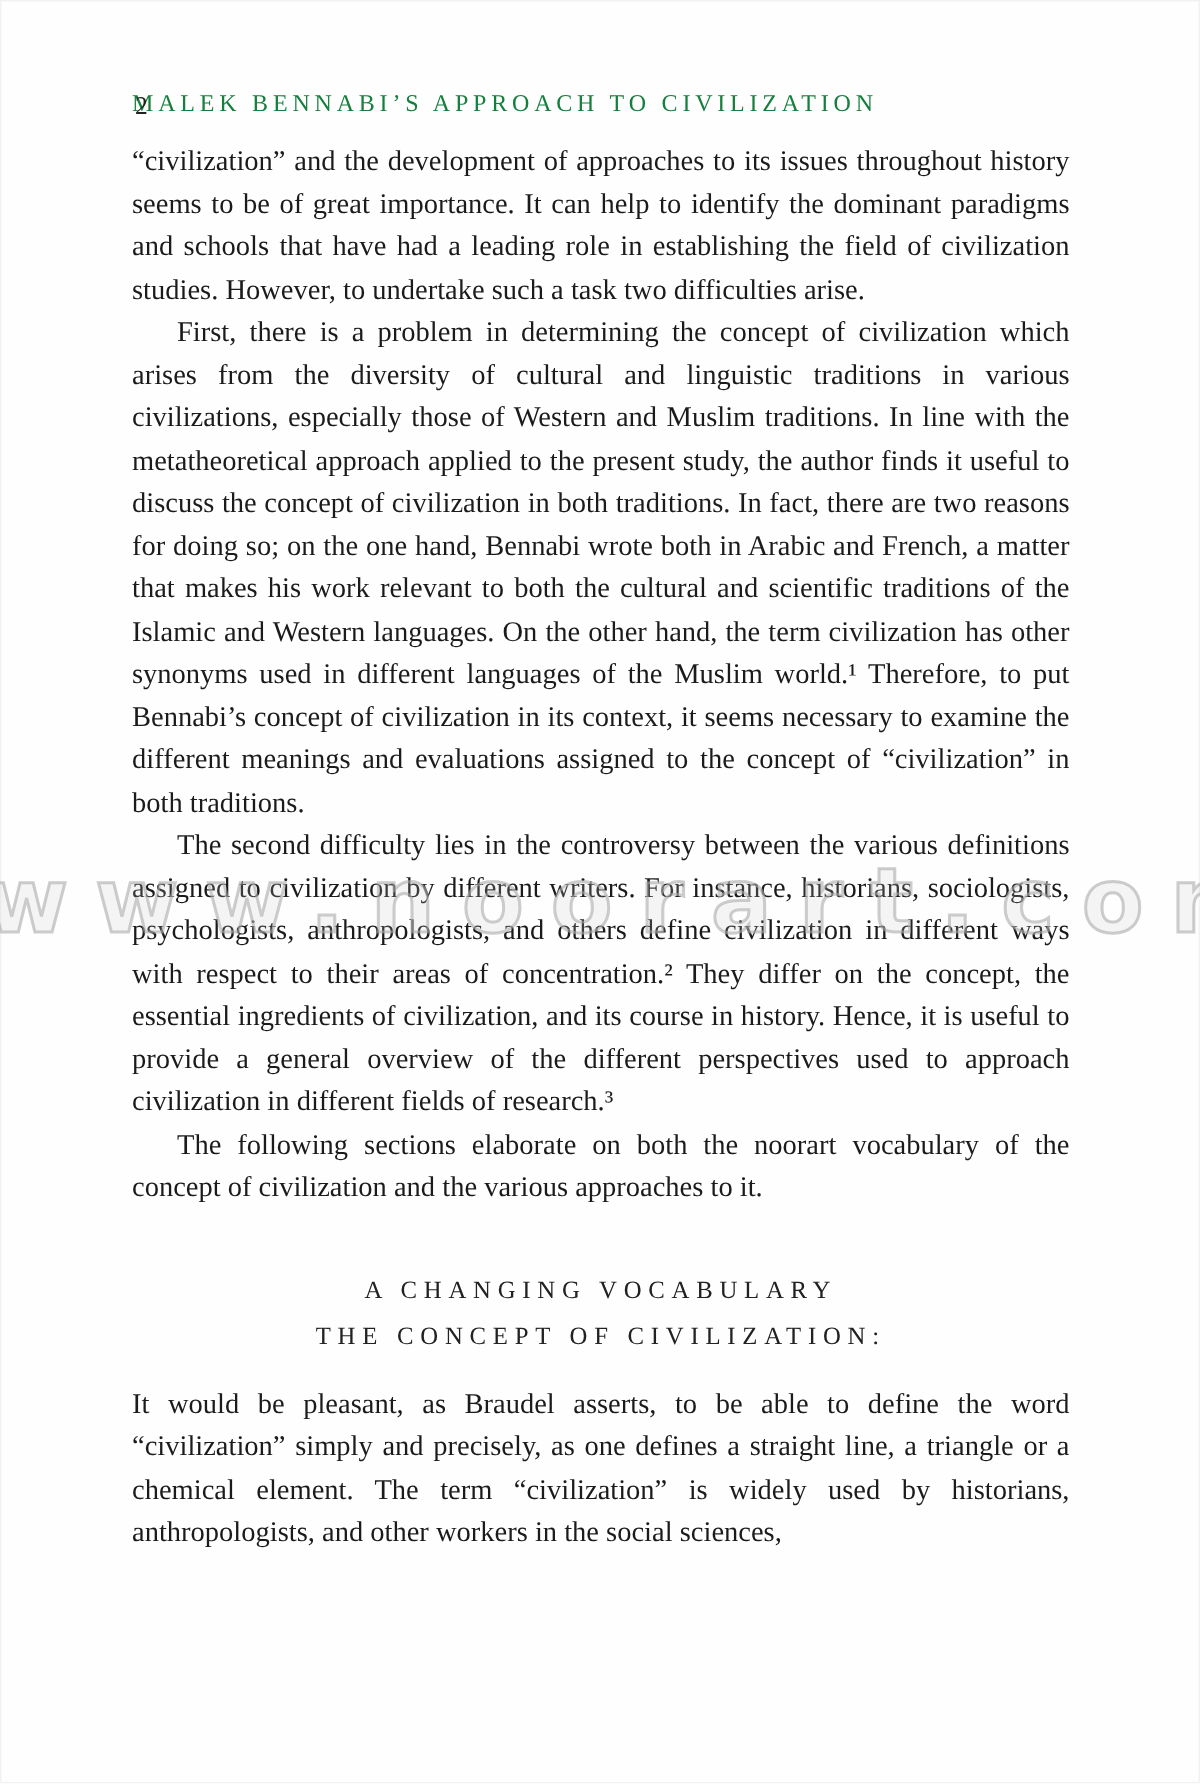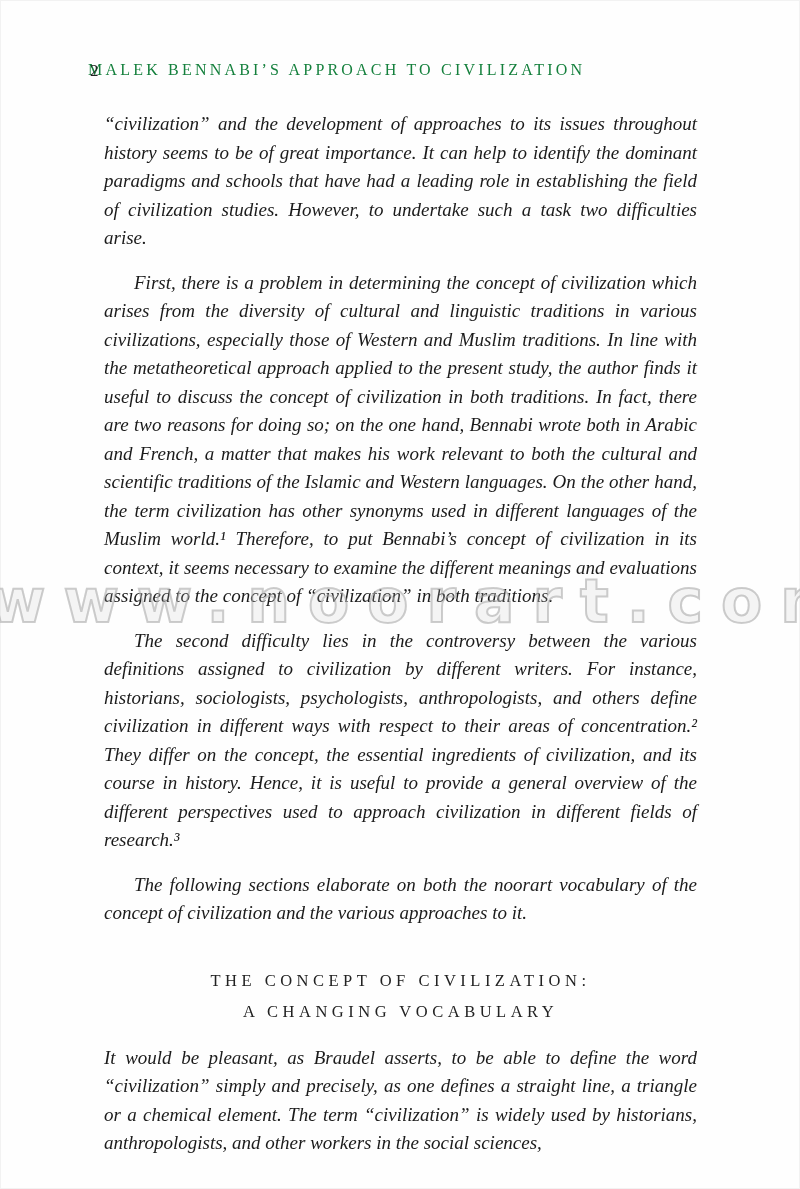--- a/index.html
+++ b/index.html
@@ -37,26 +37,25 @@
     white-space: nowrap;
   }
 
   .text-block {
     position: absolute;
     top: 94px;
     left: 88px;
     width: 625px;
   }
   .para {
-    margin: 16px;
+    margin: 0;
     font-size: 19px;
     line-height: 28.5px;
     text-align: justify;
     color: #1b1b1b;
-    font-style: italic;
   }
   .para.indent { text-indent: 30px; }
 
   .section-heading {
     margin: 37px 0 17px 0;
     font-weight: 400;
     font-size: 16.5px;
     letter-spacing: 4.5px;
     line-height: 31px;
     text-align: center;
@@ -90,22 +89,22 @@
     <span class="running-title">MALEK BENNABI’S APPROACH TO CIVILIZATION</span>
   </header>
 
   <main class="text-block">
     <p class="para">“civilization” and the development of approaches to its issues throughout history seems to be of great importance. It can help to identify the dominant paradigms and schools that have had a leading role in establishing the field of civilization studies. However, to undertake such a task two difficulties arise.</p>
     <p class="para indent">First, there is a problem in determining the concept of civilization which arises from the diversity of cultural and linguistic traditions in various civilizations, especially those of Western and Muslim traditions. In line with the metatheoretical approach applied to the present study, the author finds it useful to discuss the concept of civilization in both traditions. In fact, there are two reasons for doing so; on the one hand, Bennabi wrote both in Arabic and French, a matter that makes his work relevant to both the cultural and scientific traditions of the Islamic and Western languages. On the other hand, the term civilization has other synonyms used in different languages of the Muslim world.¹ Therefore, to put Bennabi’s concept of civilization in its context, it seems necessary to examine the different meanings and evaluations assigned to the concept of “civilization” in both traditions.</p>
     <p class="para indent">The second difficulty lies in the controversy between the various definitions assigned to civilization by different writers. For instance, historians, sociologists, psychologists, anthropologists, and others define civilization in different ways with respect to their areas of concentration.² They differ on the concept, the essential ingredients of civilization, and its course in history. Hence, it is useful to provide a general overview of the different perspectives used to approach civilization in different fields of research.³</p>
     <p class="para indent">The following sections elaborate on both the noorart vocabulary of the concept of civilization and the various approaches to it.</p>
 
     <h2 class="section-heading">
+      <span class="heading-line">A CHANGING VOCABULARY</span>
       <span class="heading-line">THE CONCEPT OF CIVILIZATION:</span>
-      <span class="heading-line">A CHANGING VOCABULARY</span>
     </h2>
 
     <p class="para">It would be pleasant, as Braudel asserts, to be able to define the word “civilization” simply and precisely, as one defines a straight line, a triangle or a chemical element. The term “civilization” is widely used by historians, anthropologists, and other workers in the social sciences,</p>
   </main>
 
   <div class="watermark">www.noorart.com</div>
 
 </div>
 
 </body></html>

